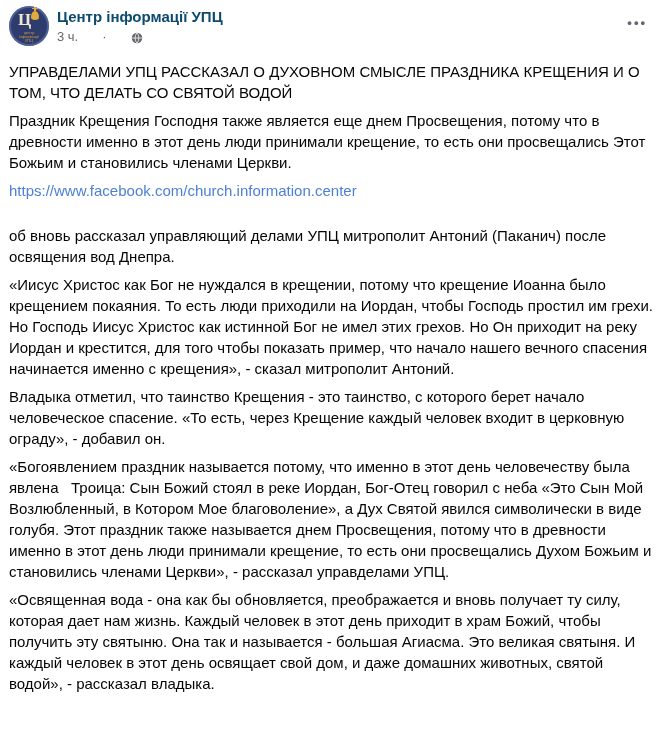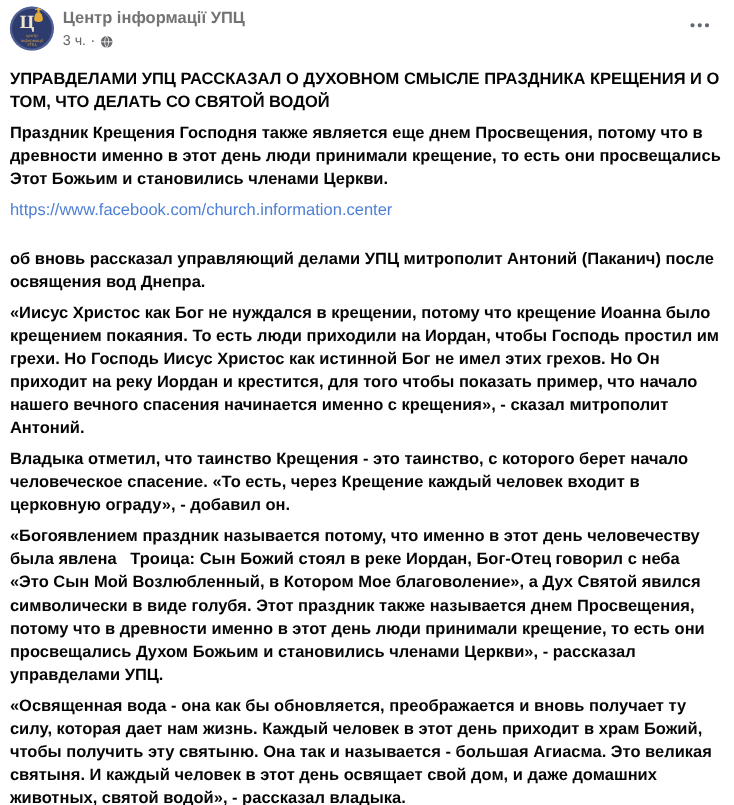--- a/index.html
+++ b/index.html
@@ -31,38 +31,38 @@
   }
   .dome::before { content:""; position:absolute; top:-4px; left:3px; width:2px; height:4px; background:#e3aa3c; }
   .dome::after  { content:""; position:absolute; top:-3px; left:1px; width:6px; height:1px; background:#e3aa3c; }
   .avatar-caption {
     position: absolute; top: 25px; left: 0; right: 0;
     text-align: center; font-size: 4px; line-height: 4px;
     color: #cf9a3f; letter-spacing: 0;
   }
   .header-text { margin-left: 8px; flex: 1 1 auto; padding-top: 1px; }
   .page-name {
-    font-size: 15px; font-weight: bold; color: #737373; line-height: 20px;
+    font-size: 15px; font-weight: bold; color: #0c4a6e; line-height: 20px;
     cursor: pointer;
   }
-  .meta-row { display: flex; align-items: center; margin-top: 1px; color: #65676B; font-size: 13px; line-height: 17px; }
+  .meta-row { display: flex; align-items: center; margin-top: 1px; color: #65676B; font-size: 13px; line-height: 17px; gap: 20px; }
   .meta-row .sep { margin: 0 4px; }
   .globe { display: inline-block; width: 12px; height: 12px; }
   .more-button {
     color: #606770; font-size: 13px; letter-spacing: 2px; font-weight: bold;
     padding: 6px 4px; margin-top: 6px; cursor: pointer; border-radius: 50%;
     user-select: none; line-height: 10px;
   }
 
   
   .post-body {
     padding: 15px 10px 10px 9px;
     font-size: 15px; line-height: 21px;
   }
-  .post-body p { margin: 0 0 7px 0; white-space: pre-wrap; font-weight: bold; }
+  .post-body p { margin: 0 0 7px 0; white-space: pre-wrap; }
   .post-body p:last-child { margin-bottom: 0; }
   .post-link {
     display: block; margin: 0 0 24px 0;
     text-decoration: none; cursor: pointer; word-break: break-all;
   }
 </style>
 </head>
 <body>
 
 <div class="post">

